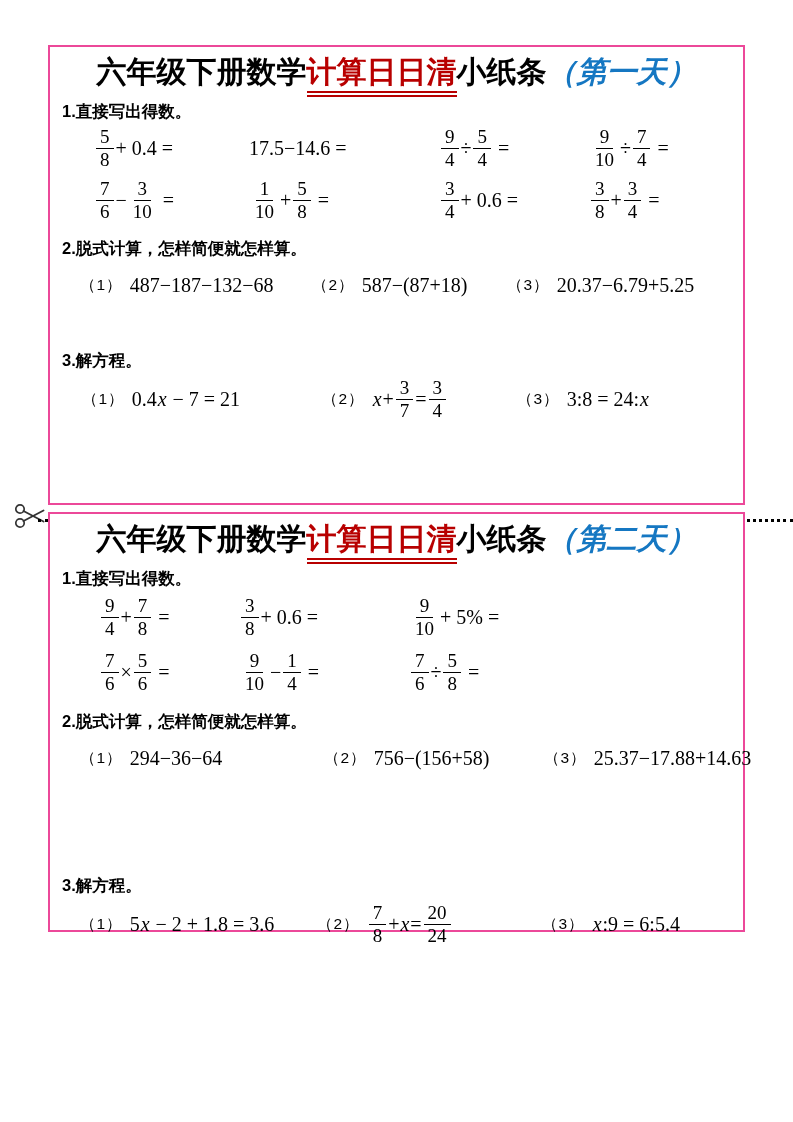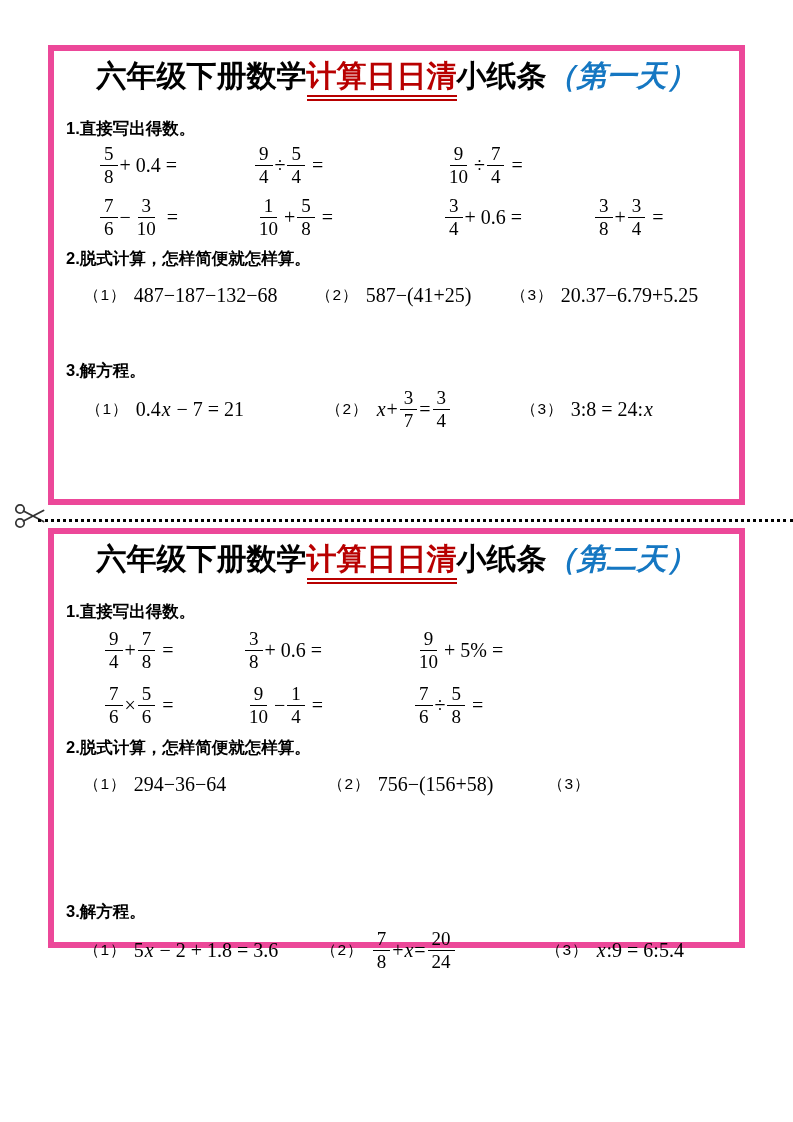--- a/index.html
+++ b/index.html
@@ -5,43 +5,43 @@
   :root { --red:#b80000; --blue:#1577c2; --ink:#000; }
   * { box-sizing: border-box; }
   html,body { margin:0; padding:0; }
   body {
     width:793px; height:1122px; position:relative; background:#fff;
     font-family:"Liberation Sans", sans-serif; color:var(--ink);
     overflow:hidden;
   }
   .sheet {
     position:absolute; left:48px; width:697px; background:#fff;
-    border:6px solid #ec4899; padding:6px 12px 0 12px;
+    border:2px solid #ec4899; padding:6px 12px 0 12px;
   }
   #day1 { top:45px;  height:460px; }
-  #day2 { top:528px; height:420px; }
+  #day2 { top:512px; height:420px; }
 
   .title {
     text-align:center; font-size:30px; font-weight:bold;
     line-height:1.15; margin-top:2px; white-space:nowrap;
   }
   .title .hl {
     color:var(--red);
     display:inline-block;
     border-bottom:6px double var(--red);
     padding-bottom:1px;
   }
   .title .day {
     color:var(--blue);
     font-family:"Liberation Serif", serif;
     font-style:italic; font-weight:bold;
   }
 
-  .heading { font-size:16.5px; font-weight:bold; margin-top:17px; }
-  .heading.h2 { margin-top:4px; }
+  .heading { font-size:16.5px; font-weight:bold; margin-top:4px; }
+  .heading.h2 { margin-top:11px; }
 
   
   .qrow {
     display:grid; align-items:center;
     font-family:"Liberation Serif", serif; font-size:20px;
   }
   #day1 .qrow { grid-template-columns:155px 190px 150px 1fr; padding-left:32px; height:52px; }
   #day2 .qrow { grid-template-columns:140px 170px 145px 1fr; padding-left:37px; height:55px; }
   .qcell { display:flex; align-items:center; }
 
@@ -85,20 +85,23 @@
   <div class="heading">1.直接写出得数。</div>
   <div class="qrow">
     <span class="qcell">
         <span class="frac">
           <span class="num">5</span>
           <span class="den">8</span>
         </span>
         <span class="mtxt">+ 0.4 =</span>
       </span>
     <span class="qcell">
+        <span class="mtxt">17.5−14.6 =</span>
+      </span>
+    <span class="qcell">
         <span class="frac">
           <span class="num">9</span>
           <span class="den">4</span>
         </span>
         <span class="mtxt">÷</span>
         <span class="frac">
           <span class="num">5</span>
           <span class="den">4</span>
         </span>
         <span class="mtxt"> =</span>
@@ -163,21 +166,21 @@
   </div>
 
   <div class="heading h2">2.脱式计算，怎样简便就怎样算。</div>
   <div class="probrow prob-step">
     <span class="pcell">
       <span class="plabel">（1）</span>
       <span>487−187−132−68</span>
     </span>
     <span class="pcell">
       <span class="plabel">（2）</span>
-      <span>587−(41+25)</span>
+      <span>587−(87+18)</span>
     </span>
     <span class="pcell">
       <span class="plabel">（3）</span>
       <span>20.37−6.79+5.25</span>
     </span>
   </div>
 
   <div class="heading eq-heading">3.解方程。</div>
   <div class="probrow prob-eq">
     <span class="pcell">
@@ -302,20 +305,21 @@
     <span class="pcell">
       <span class="plabel">（1）</span>
       <span>294−36−64</span>
     </span>
     <span class="pcell">
       <span class="plabel">（2）</span>
       <span>756−(156+58)</span>
     </span>
     <span class="pcell">
       <span class="plabel">（3）</span>
+      <span>25.37−17.88+14.63</span>
     </span>
   </div>
 
   <div class="heading eq-heading">3.解方程。</div>
   <div class="probrow prob-eq">
     <span class="pcell">
       <span class="plabel">（1）</span>
       <span class="qcell">
           <span class="mtxt">5</span>
           <span class="mvar">x</span>

